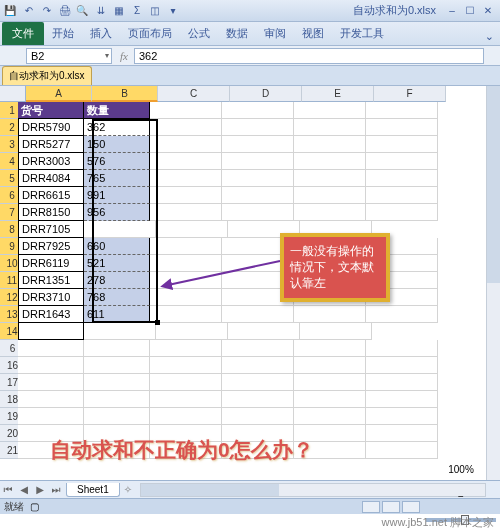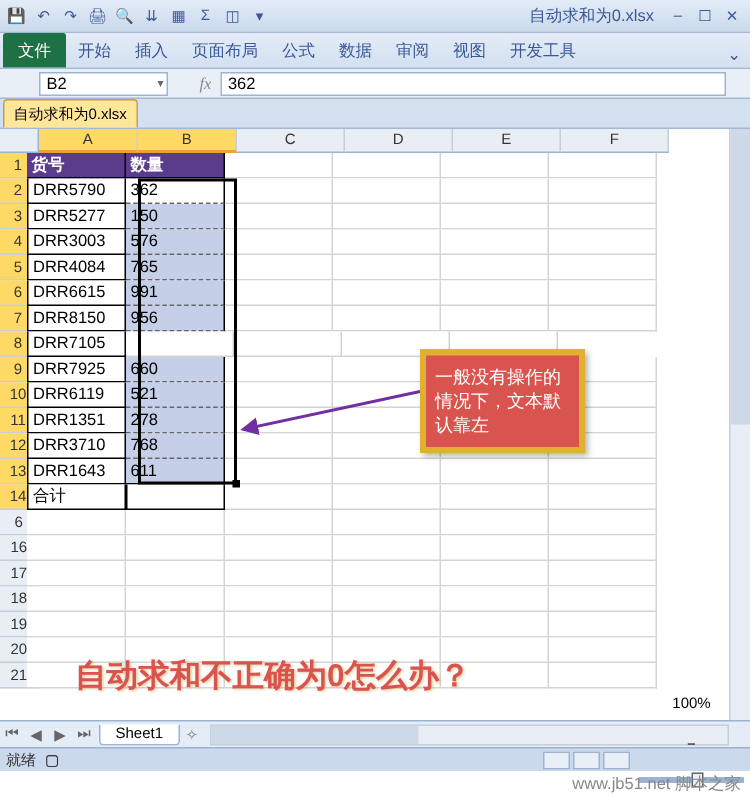--- a/index.html
+++ b/index.html
@@ -15,21 +15,21 @@
 
 .ribbon { height: 24px; background: linear-gradient(#e4ecf7,#d3e0f0); display: flex; align-items: flex-end; border-bottom: 1px solid #a3b8d3; }
 .file-tab { background: #1e7145; color: #fff; padding: 4px 10px; font-size: 11px; border-radius: 2px 2px 0 0; margin-left: 2px; }
 .rtab { padding: 4px 8px; font-size: 11px; color: #3b5998; cursor: pointer; }
 .collapse-icon { margin-left: auto; padding: 2px 6px; color: #3b5998; }
 
 
 .fbar { height: 20px; background: #e9eff7; display: flex; align-items: center; border-bottom: 1px solid #a3b8d3; }
 .namebox { width: 86px; background: #fff; border: 1px solid #9db4d1; height: 16px; margin: 0 2px 0 26px; padding: 0 4px; font-size: 11px; display: flex; align-items: center; position: relative; }
 .namebox-dd { position: absolute; right: 2px; font-size: 8px; color: #666; }
-.fbar-icons { display: flex; gap: 6px; padding: 0 6px; color: #888; font-style: italic; font-family: serif; margin-left: 13px; }
+.fbar-icons { display: flex; gap: 6px; padding: 0 6px; color: #888; font-style: italic; font-family: serif; }
 .fx { font-style: italic; }
 .formula-input { flex: 1; background: #fff; border: 1px solid #9db4d1; height: 16px; margin-right: 16px; padding: 0 4px; font-size: 11px; display: flex; align-items: center; }
 
 
 .wintab-row { height: 20px; background: #d3e0f0; border-bottom: 1px solid #a3b8d3; display: flex; align-items: flex-end; padding-left: 2px; }
 .wintab { background: #ffe699; border: 1px solid #c0a050; border-bottom: none; padding: 2px 6px; font-size: 10px; border-radius: 3px 3px 0 0; }
 
 
 .grid-wrap { position: relative; height: 404px; overflow: hidden; }
 .corner { position: absolute; left: 0; top: 0; width: 26px; height: 16px; background: #e9edf4; border-right: 1px solid #9db4d1; border-bottom: 1px solid #9db4d1; }
@@ -267,21 +267,20 @@
       </div>
       <div class="crow">
         <div class="cell cwA datA">DRR1643</div>
         <div class="cell cwB datB last">611</div>
         <div class="cell cwN"></div>
         <div class="cell cwN"></div>
         <div class="cell cwN"></div>
         <div class="cell cwN"></div>
       </div>
       <div class="crow">
-        <div class="cell cwA datA" style="border-bottom: 1px solid rgb(0, 0, 0);">合计</div>
         <div class="cell cwB datA" style="border-bottom: 1px solid rgb(0, 0, 0);"></div>
         <div class="cell cwN"></div>
         <div class="cell cwN"></div>
         <div class="cell cwN"></div>
         <div class="cell cwN"></div>
       </div>
       <div class="crow">
         <div class="cell cwA"></div>
         <div class="cell cwB"></div>
         <div class="cell cwN"></div>

